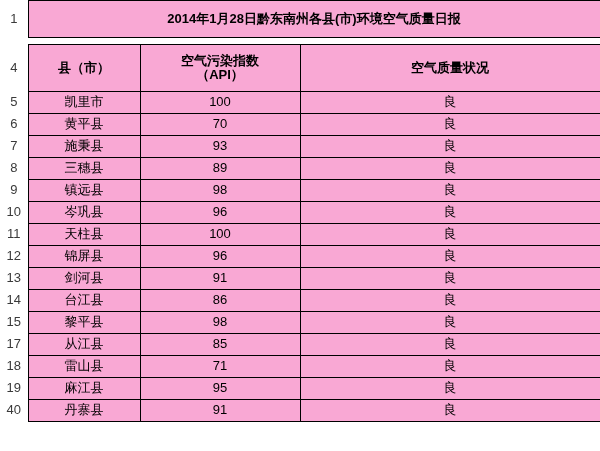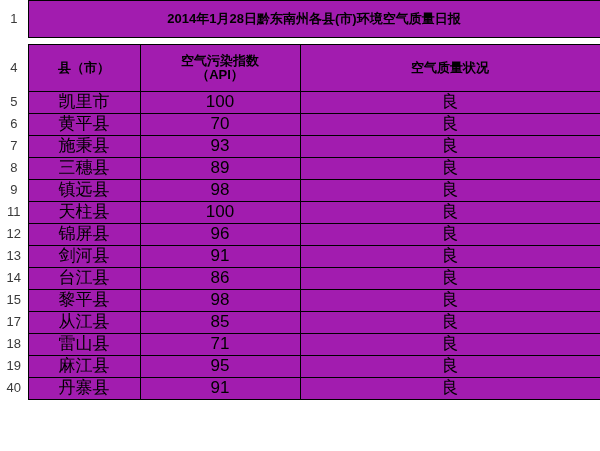--- a/index.html
+++ b/index.html
@@ -41,39 +41,39 @@
   td.rownum {
     font-size: 11px;
     color: #3a3a3a;
     text-align: center;
     background: #ffffff;
     border: none;
     font-family: "Liberation Sans", "DejaVu Sans", sans-serif;
   }
   td.cell {
     border: 1px solid #000000;
-    background: #a21caf;
+    background: #f9a8d4;
   }
   .title-cell {
     font-size: 19px;
     font-weight: bold;
     letter-spacing: 0px;
     height: 36px;
     white-space: nowrap;
   }
   .hdr-cell {
     font-size: 14px;
     font-weight: bold;
     height: 46px;
   }
   .hdr-cell .l1 { display: block; }
   .hdr-cell .l2 { display: block; }
   .data-row td.cell {
     height: 21px;
-    font-size: 17px;
+    font-size: 13px;
   }
   .county { font-size: 13px; }
   .api { font-size: 13px; }
   .status { font-size: 13px; }
   .spacer-row td { height: 6px; border: none; }
 </style>
 </head>
 <body>
 
 <div class="sheet">
@@ -129,20 +129,26 @@
         <td class="cell api">89</td>
         <td class="cell status">良</td>
       </tr>
       <tr class="data-row">
         <td class="rownum">9</td>
         <td class="cell county">镇远县</td>
         <td class="cell api">98</td>
         <td class="cell status">良</td>
       </tr>
       <tr class="data-row">
+        <td class="rownum">10</td>
+        <td class="cell county">岑巩县</td>
+        <td class="cell api">96</td>
+        <td class="cell status">良</td>
+      </tr>
+      <tr class="data-row">
         <td class="rownum">11</td>
         <td class="cell county">天柱县</td>
         <td class="cell api">100</td>
         <td class="cell status">良</td>
       </tr>
       <tr class="data-row">
         <td class="rownum">12</td>
         <td class="cell county">锦屏县</td>
         <td class="cell api">96</td>
         <td class="cell status">良</td>

